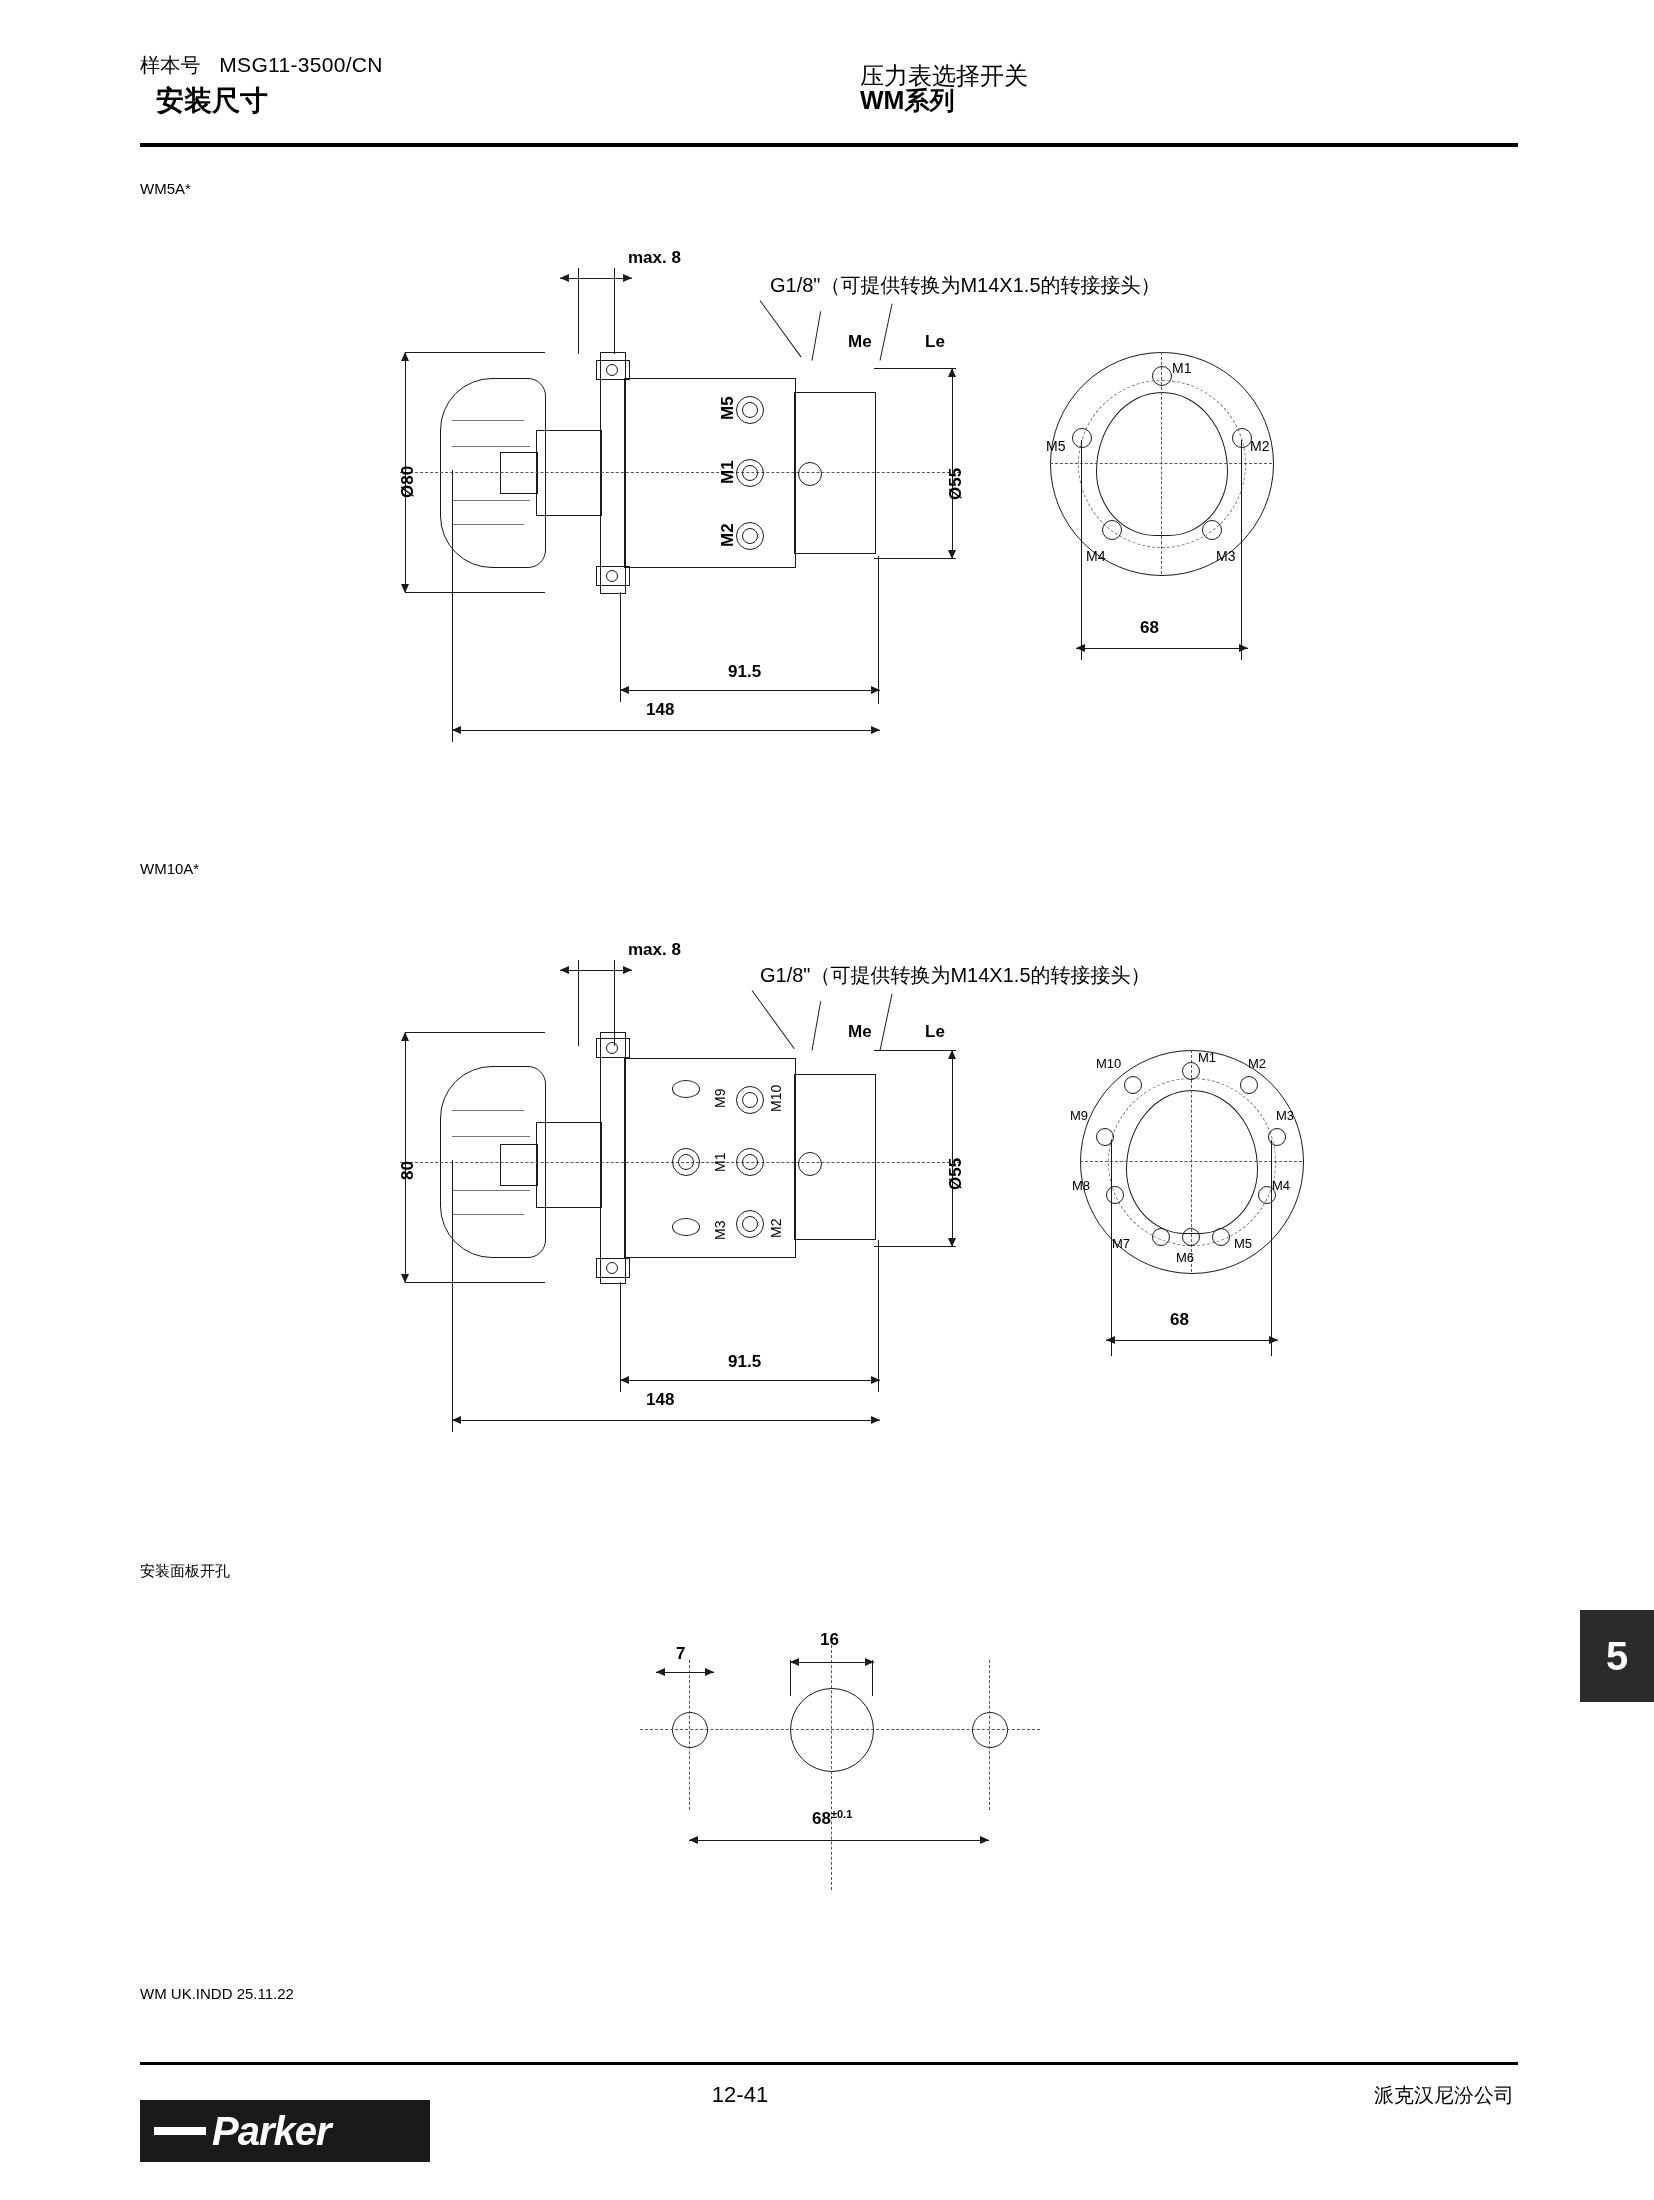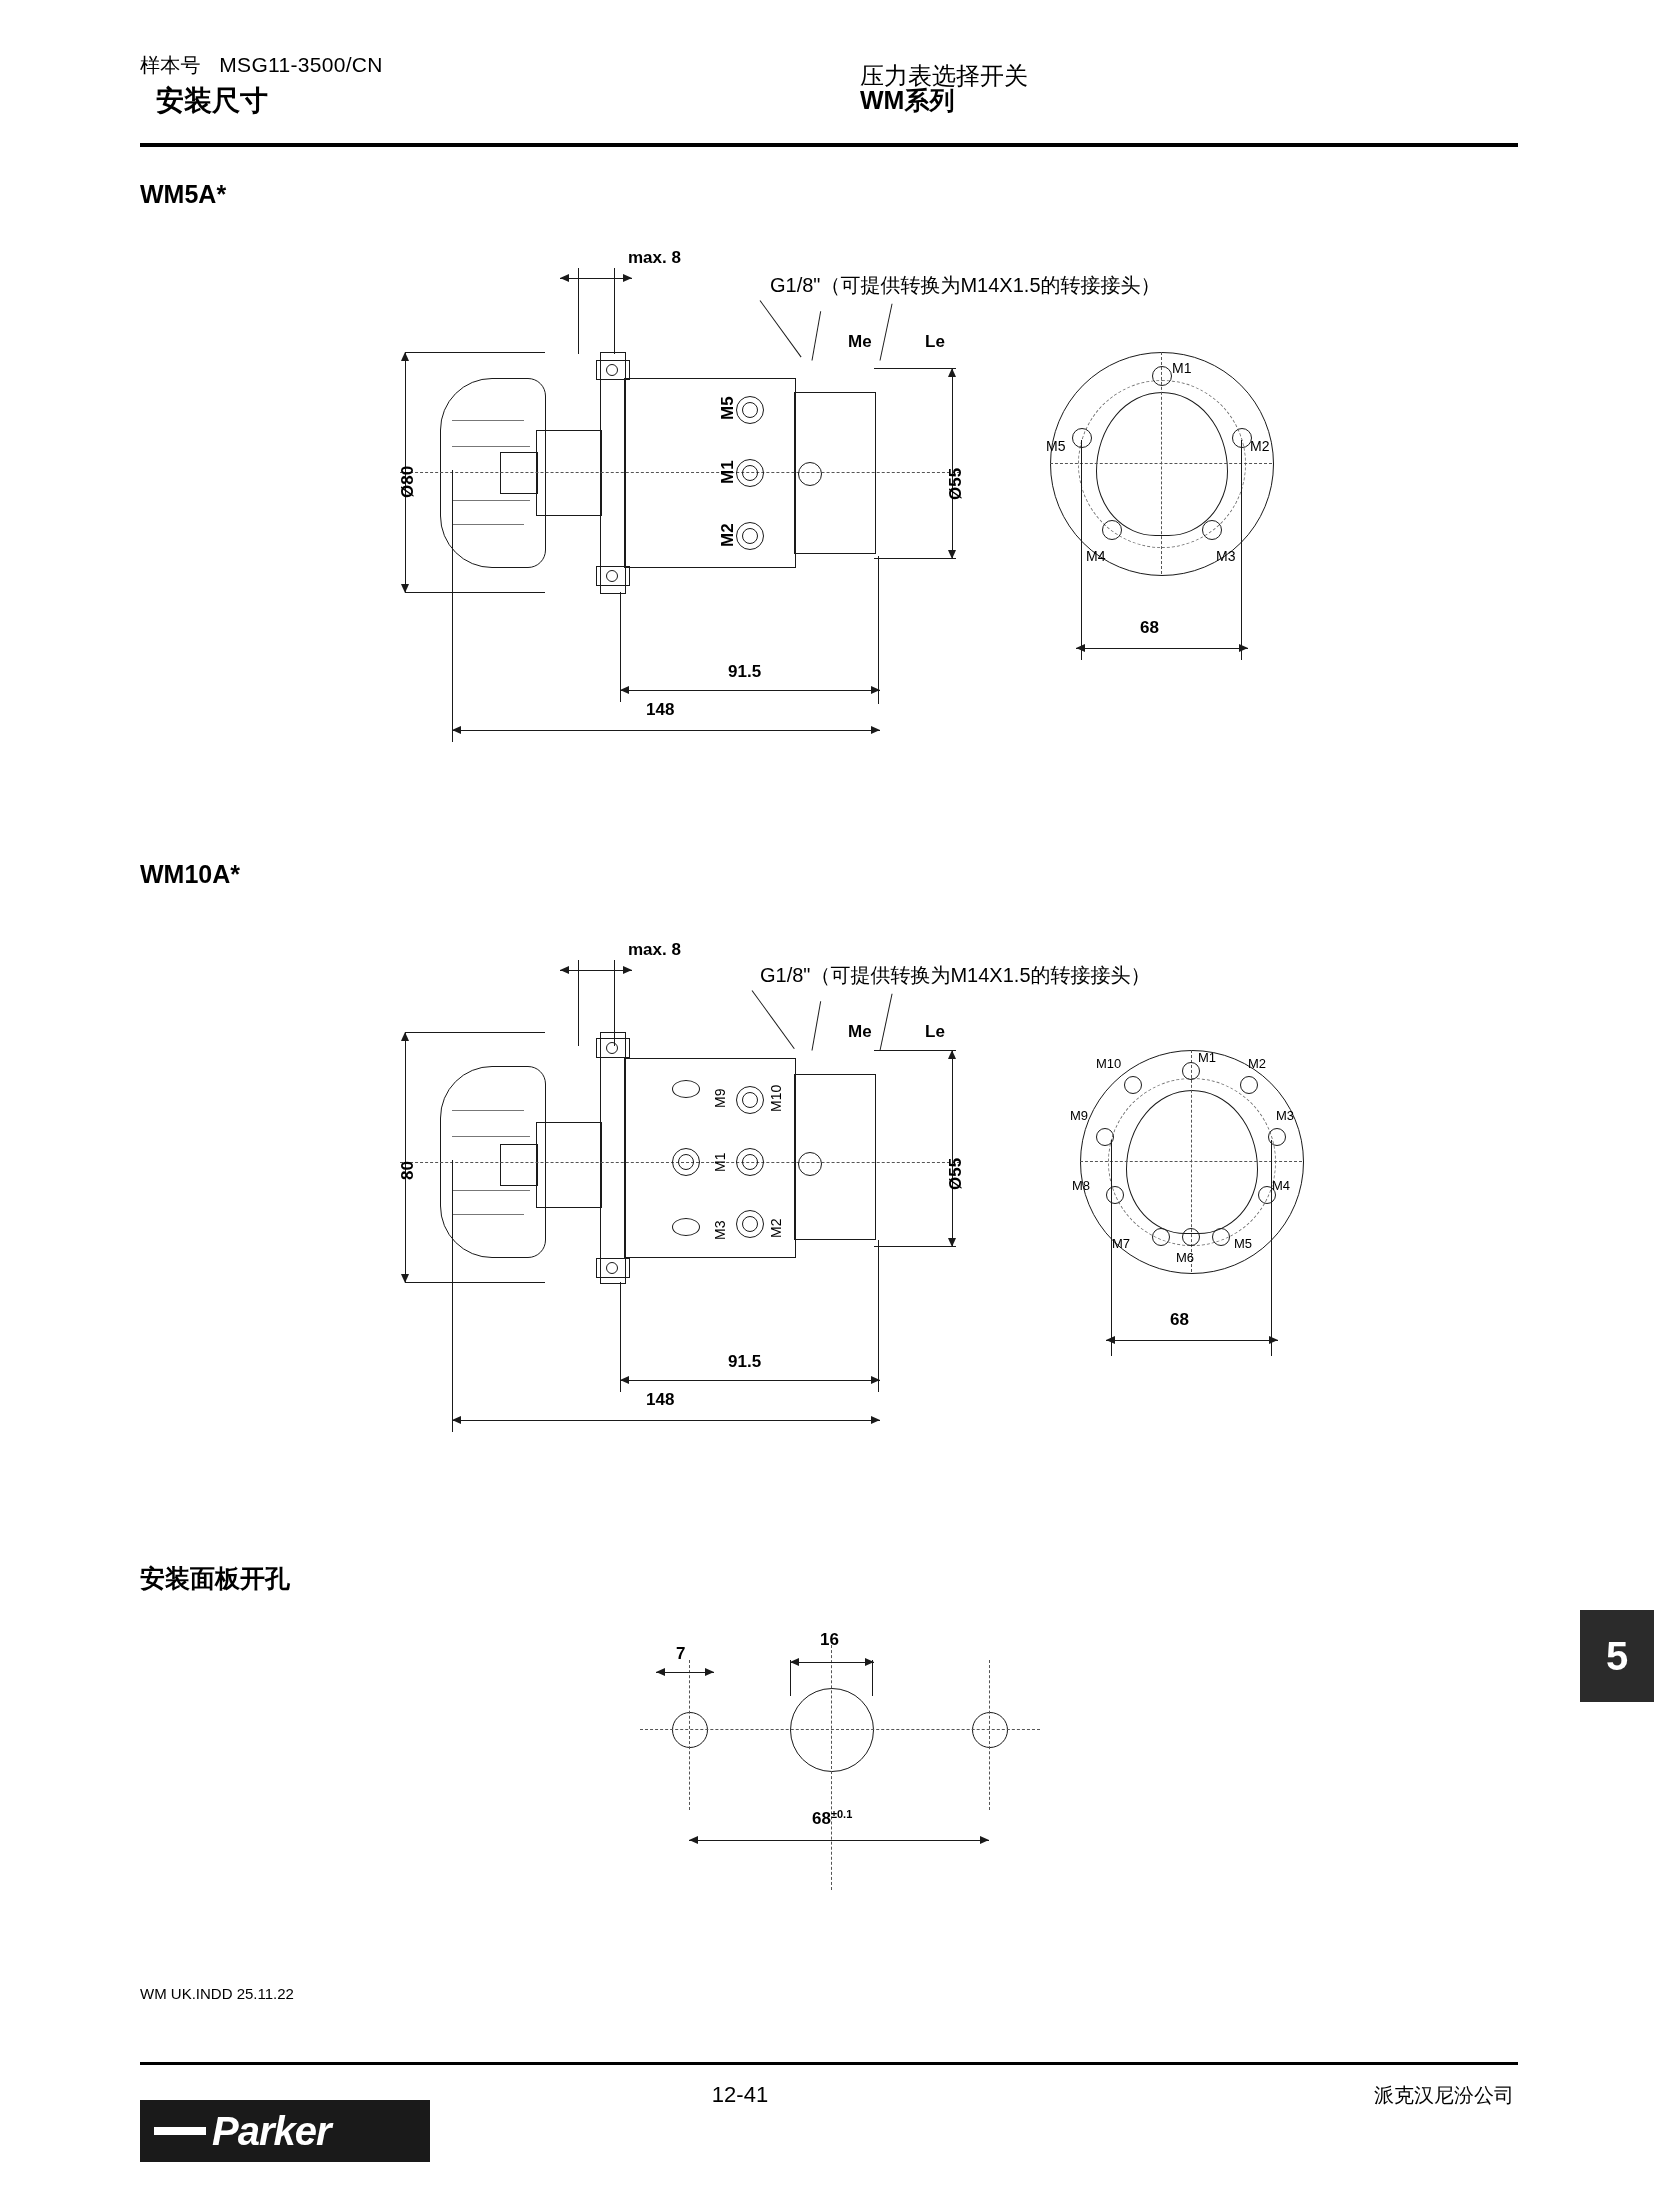--- a/index.html
+++ b/index.html
@@ -16,21 +16,21 @@
   
   .hdr{position:absolute;left:140px;top:52px;width:1380px;height:90px;}
   .hdr-cat{position:absolute;left:0;top:0;font-size:21px;letter-spacing:.3px;}
   .hdr-cat .lbl{font-size:20px;}
   .hdr-title{position:absolute;left:16px;top:30px;font-size:28px;font-weight:bold;}
   .hdr-r1{position:absolute;left:720px;top:0px;font-size:24px;margin-top:8px;}
   .hdr-r2{position:absolute;left:720px;top:32px;font-size:25px;font-weight:bold;}
   .hdr-rule{position:absolute;left:140px;top:143px;width:1378px;height:4px;background:#000;}
 
   
-  .sec-label{position:absolute;font-size:25px;font-weight:bold;}
+  .sec-label{position:absolute;font-size:15px;font-weight:normal;}
   .center-h{position:absolute;height:0;border-top:1px solid #555;}
   .txt{position:absolute;font-size:16px;white-space:nowrap;}
   .txt-b{position:absolute;font-size:17px;font-weight:bold;white-space:nowrap;}
   .rot90{transform:rotate(-90deg);transform-origin:left top;}
   .box{position:absolute;border:1.4px solid #1a1a1a;}
   .circ{position:absolute;border:1.4px solid #1a1a1a;border-radius:50%;}
   .dimline{position:absolute;height:0;border-top:1.2px solid #1a1a1a;}
   .dimv{position:absolute;width:0;border-left:1.2px solid #1a1a1a;}
   .ext{position:absolute;width:0;border-left:1px solid #1a1a1a;}
   .exth{position:absolute;height:0;border-top:1px solid #1a1a1a;}

